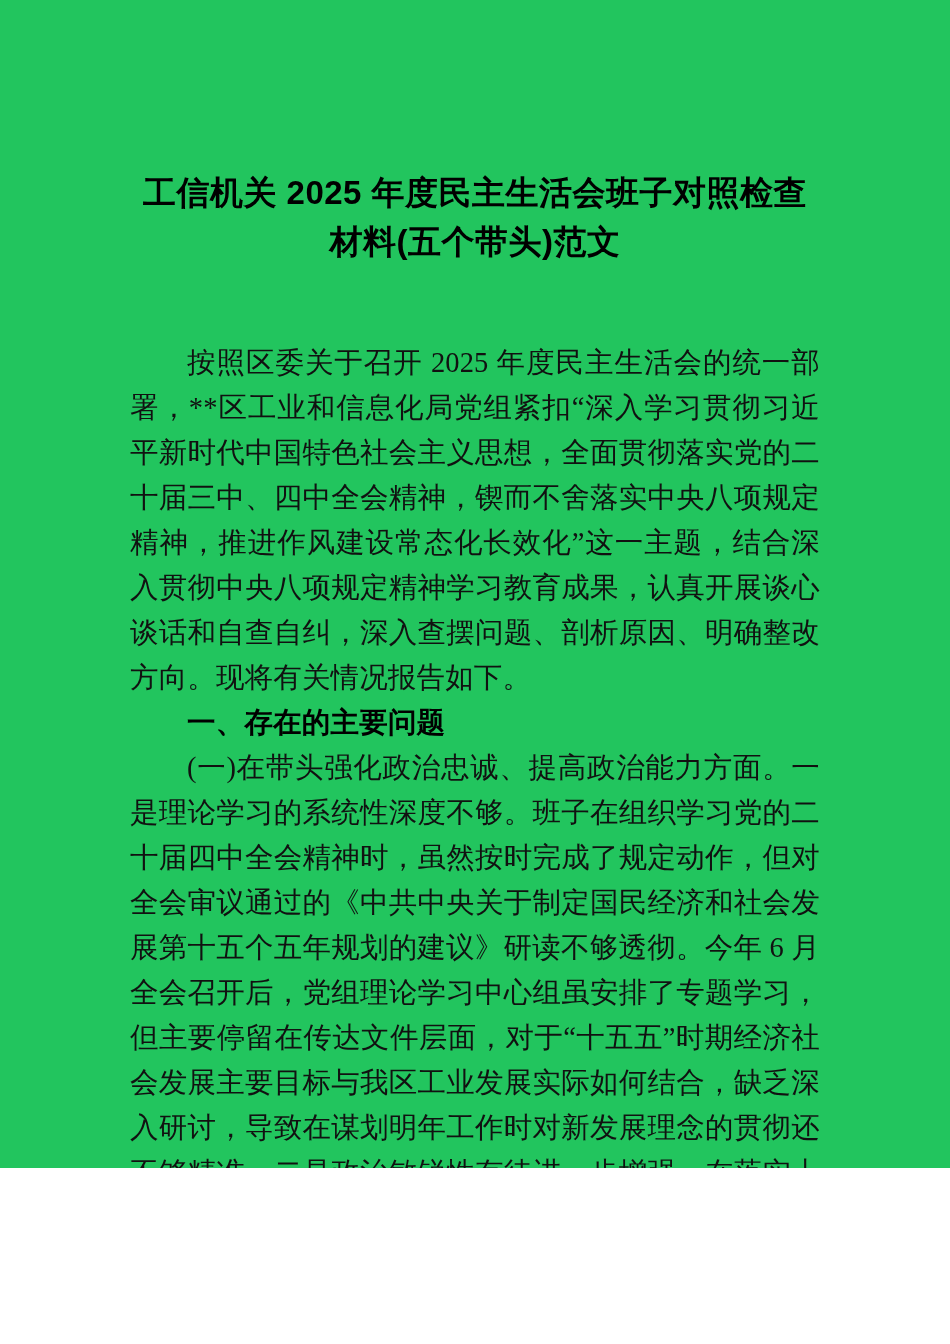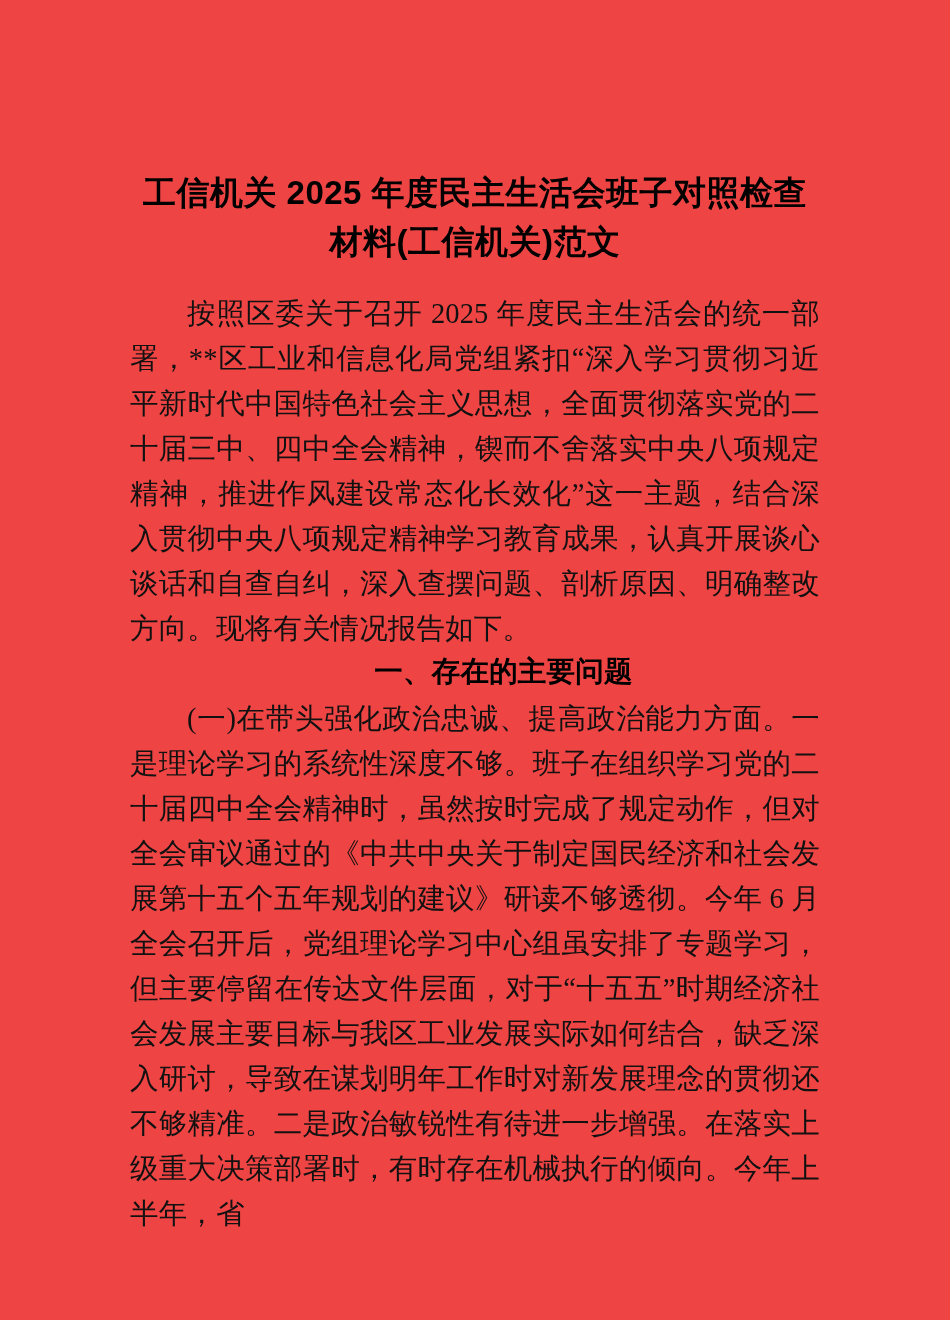--- a/index.html
+++ b/index.html
@@ -3,22 +3,22 @@
 <meta charset="utf-8">
 <style>
   html, body {
     margin: 0;
     padding: 0;
     background: #ffffff;
   }
   .page {
     position: relative;
     width: 950px;
-    height: 1320px;
-    background: #ef4444;
+    height: 1168px;
+    background: #22c55e;
     overflow: hidden;
     box-sizing: border-box;
   }
   .content {
     position: absolute;
     left: 130px;
     top: 0;
     width: 690px;
   }
 
@@ -35,60 +35,59 @@
     letter-spacing: 0.5px;
     padding-top: 168px;
   }
   .doc-title .tline {
     display: block;
     white-space: nowrap;
   }
 
   
   .body-block {
-    margin-top: 25px;
+    margin-top: 74px;
   }
   p.para {
     margin: 0;
     padding: 0;
     font-family: "Liberation Serif", "DejaVu Serif", serif;
     font-size: 28.5px;
     line-height: 45px;
     color: #111111;
     text-align: justify;
     text-align-last: left;
     text-justify: inter-character;
     letter-spacing: 0.15px;
     word-break: break-all;
     text-indent: 2em;
     font-weight: 400;
   }
 
   h2.section-heading {
     margin: 0;
     padding: 0;
-    font-family: Liberation Mono, monospace;
+    font-family: Liberation Sans, sans-serif;
     font-weight: bold;
     font-size: 28.5px;
     line-height: 45px;
     color: #000000;
     text-indent: 2em;
     letter-spacing: 0.2px;
-    text-align: center;
   }
 </style>
 </head>
 <body>
 
 <div class="page">
   <div class="content">
 
     <h1 class="doc-title">
       <span class="tline">工信机关 2025 年度民主生活会班子对照检查</span>
-      <span class="tline">材料(工信机关)范文</span>
+      <span class="tline">材料(五个带头)范文</span>
     </h1>
 
     <div class="body-block">
 
       <p class="para">按照区委关于召开 2025 年度民主生活会的统一部署，**区工业和信息化局党组紧扣“深入学习贯彻习近平新时代中国特色社会主义思想，全面贯彻落实党的二十届三中、四中全会精神，锲而不舍落实中央八项规定精神，推进作风建设常态化长效化”这一主题，结合深入贯彻中央八项规定精神学习教育成果，认真开展谈心谈话和自查自纠，深入查摆问题、剖析原因、明确整改方向。现将有关情况报告如下。</p>
 
       <h2 class="section-heading">一、存在的主要问题</h2>
 
       <p class="para">(一)在带头强化政治忠诚、提高政治能力方面。一是理论学习的系统性深度不够。班子在组织学习党的二十届四中全会精神时，虽然按时完成了规定动作，但对全会审议通过的《中共中央关于制定国民经济和社会发展第十五个五年规划的建议》研读不够透彻。今年 6 月全会召开后，党组理论学习中心组虽安排了专题学习，但主要停留在传达文件层面，对于“十五五”时期经济社会发展主要目标与我区工业发展实际如何结合，缺乏深入研讨，导致在谋划明年工作时对新发展理念的贯彻还不够精准。二是政治敏锐性有待进一步增强。在落实上级重大决策部署时，有时存在机械执行的倾向。今年上半年，省</p>
 

